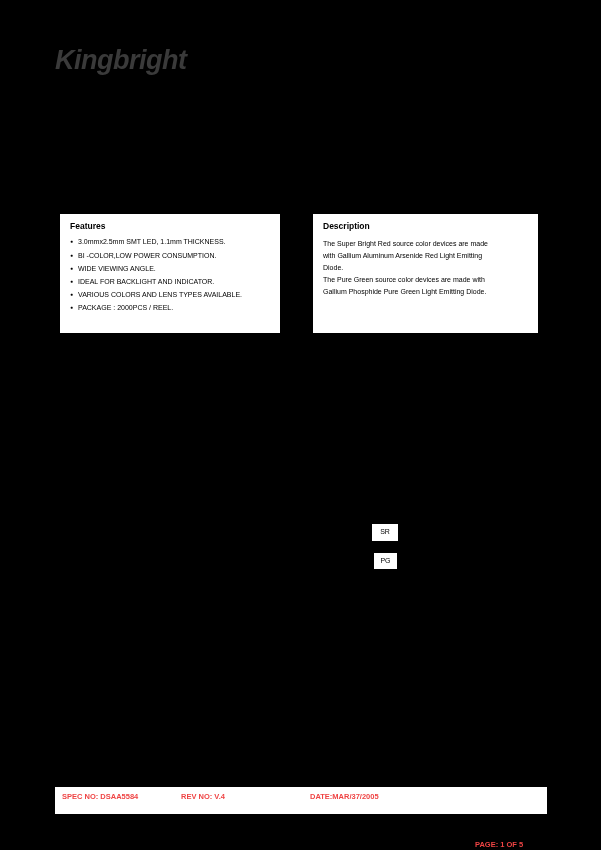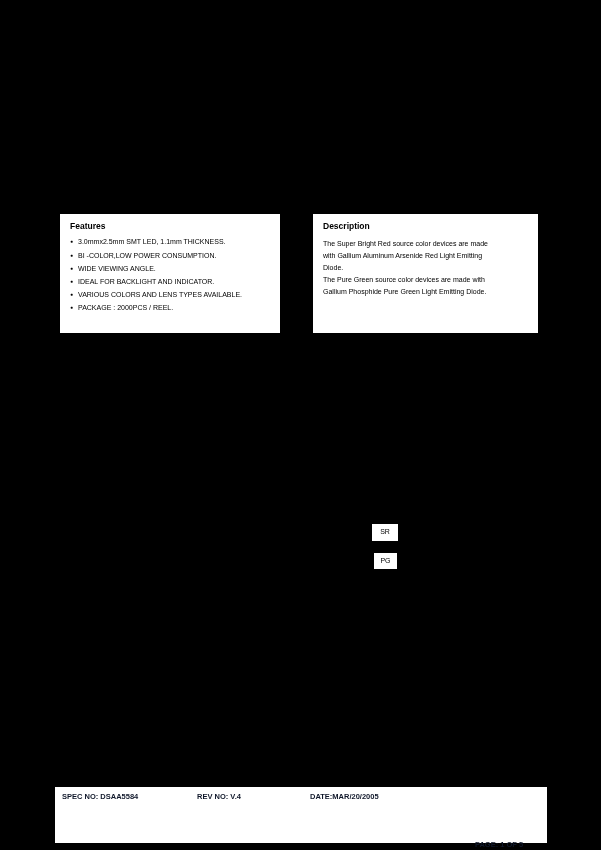--- a/index.html
+++ b/index.html
@@ -123,49 +123,50 @@
     width: 23px;
     height: 16px;
   }
 
   
   .footer {
     position: absolute;
     left: 55px;
     top: 787px;
     width: 492px;
-    height: 56px;
+    height: 27px;
     background: #ffffff;
-    color: #0f172a;
+    color: #ef4444;
     box-sizing: border-box;
   }
   .footer-row {
     position: relative;
     height: 19px;
   }
   .footer-cell {
     position: absolute;
     font-size: 7.5px;
     font-weight: bold;
     line-height: 19px;
     white-space: nowrap;
   }
   .fc-spec   { left: 7px; }
-  .fc-rev    { left: 142px; }
+  .fc-rev    { left: 126px; }
   .fc-date   { left: 255px; }
   .fc-page   { left: 420px; margin-top: 48px; }
   .fc-appr   { left: 7px; }
   .fc-check  { left: 142px; }
   .fc-drawn  { left: 255px; }
 </style>
 </head>
 <body>
 
 <div class="page">
 
+  <div class="logo">Kingbright</div>
 
   <div class="panel features-panel">
     <div class="panel-title">Features</div>
     <ul class="feature-list">
       <li>3.0mmx2.5mm SMT LED, 1.1mm THICKNESS.</li>
       <li>BI -COLOR,LOW POWER CONSUMPTION.</li>
       <li>WIDE VIEWING ANGLE.</li>
       <li>IDEAL FOR BACKLIGHT AND INDICATOR.</li>
       <li>VARIOUS COLORS AND LENS TYPES AVAILABLE.</li>
       <li>PACKAGE : 2000PCS / REEL.</li>
@@ -181,18 +182,18 @@
     <p class="desc-para">Gallium Phosphide Pure Green Light Emitting Diode.</p>
   </div>
 
   <div class="label-box label-sr">SR</div>
   <div class="label-box label-pg">PG</div>
 
   <div class="footer">
     <div class="footer-row">
       <span class="footer-cell fc-spec">SPEC NO: DSAA5584</span>
       <span class="footer-cell fc-rev">REV NO: V.4</span>
-      <span class="footer-cell fc-date">DATE:MAR/20/2005</span>
+      <span class="footer-cell fc-date">DATE:MAR/37/2005</span>
       <span class="footer-cell fc-page">PAGE:  1 OF 5</span>
     </div>
   </div>
 
 </div>
 
 </body></html>

